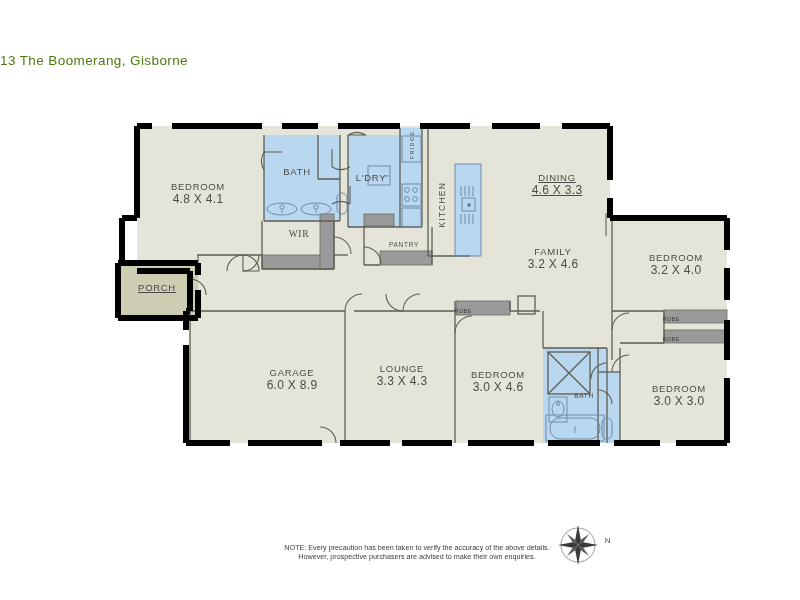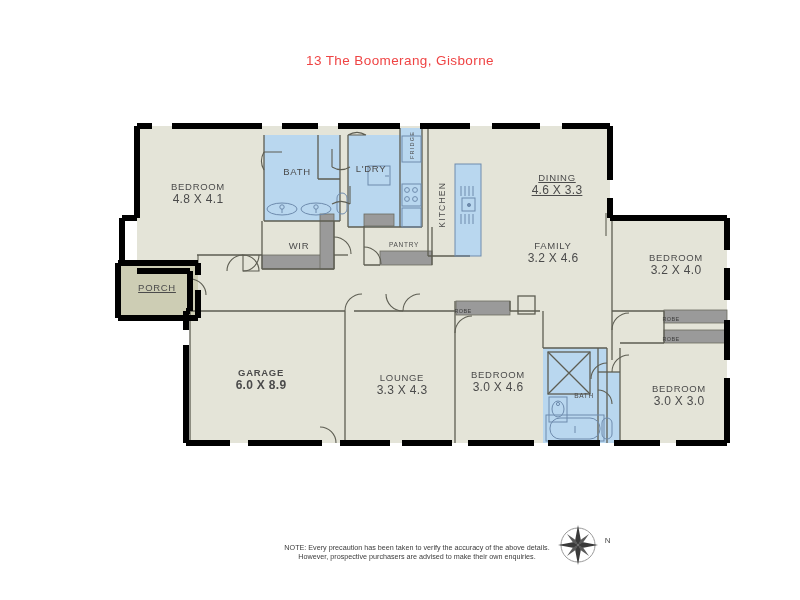--- a/index.html
+++ b/index.html
@@ -2,22 +2,22 @@
 <html><head>
 <meta charset="utf-8">
 <style>
   html,body{margin:0;padding:0;}
   body{
     width:800px;height:600px;background:#ffffff;
     font-family:"Liberation Sans","DejaVu Sans",sans-serif;
     color:#3a3a3a;overflow:hidden;position:relative;
   }
   #plan-title{
-    position:absolute;top:53px;left:0;width:800px;text-align:center;
-    font-size:13.5px;letter-spacing:.4px;color:#ef4444;
+    position:absolute;top:53px;left:0;width:800px;text-align:left;
+    font-size:13.5px;letter-spacing:.4px;color:#4d7c0f;
   }
   #floorplan-canvas{position:absolute;left:0;top:0;width:800px;height:600px;}
   #footer-note{
     position:absolute;left:0;top:543px;width:800px;text-align:center;
     font-size:7.2px;line-height:9.4px;color:#3b3b3b;margin-left:17px;
   }
   #footer-note div{white-space:nowrap;}
   .room-label{
     position:absolute;text-align:center;pointer-events:none;
     font-size:9.5px;color:#4b4b4b;letter-spacing:.7px;line-height:12px;
@@ -262,28 +262,28 @@
       <path d="M11,11 L2.5,5 L0,0 L5,2.5 Z"></path>
     </g>
   </g>
 </svg>
 
 <div class="tiny-label" style="left:598px;top:536px;width:20px;font-size:8px;">N</div>
 
 <div id="room-label-layer">
     <div class="room-label" style="left: 153px; top: 181px; width: 90px;"><span>BEDROOM</span><span class="dim">4.8 X 4.1</span></div>
     <div class="room-label" style="left: 277px; top: 166px; width: 40px;"><span>BATH</span></div>
-    <div class="room-label" style="left: 279px; top: 240px; width: 40px;"><span>WIR</span></div>
-    <div class="room-label" style="left: 351px; top: 163px; width: 40px;"><span>L'DRY</span></div>
+    <div class="room-label" style="left: 279px; top: 228px; width: 40px; font-family: Liberation Serif, serif;"><span>WIR</span></div>
+    <div class="room-label" style="left: 351px; top: 172px; width: 40px;"><span>L'DRY</span></div>
     <div class="room-label" style="left: 384px; top: 239px; width: 40px; font-size: 6.5px;"><span>PANTRY</span></div>
     <div class="room-label" style="left: 513px; top: 172px; width: 88px; text-decoration: underline;"><span>DINING</span><span class="dim">4.6 X 3.3</span></div>
-    <div class="room-label" style="left: 509px; top: 240px; width: 88px;"><span>FAMILY</span><span class="dim">3.2 X 4.6</span></div>
+    <div class="room-label" style="left: 509px; top: 246px; width: 88px;"><span>FAMILY</span><span class="dim">3.2 X 4.6</span></div>
     <div class="room-label" style="left: 127px; top: 282px; width: 60px; text-decoration: underline;"><span>PORCH</span></div>
-    <div class="room-label" style="left: 216px; top: 367px; width: 90px; font-weight: bold;"><span>GARAGE</span><span class="dim">6.0 X 8.9</span></div>
-    <div class="room-label" style="left: 358px; top: 372px; width: 88px;"><span>LOUNGE</span><span class="dim">3.3 X 4.3</span></div>
+    <div class="room-label" style="left: 247px; top: 367px; width: 90px;"><span>GARAGE</span><span class="dim">6.0 X 8.9</span></div>
+    <div class="room-label" style="left: 358px; top: 363px; width: 88px;"><span>LOUNGE</span><span class="dim">3.3 X 4.3</span></div>
     <div class="room-label" style="left: 454px; top: 369px; width: 88px;"><span>BEDROOM</span><span class="dim">3.0 X 4.6</span></div>
     <div class="room-label" style="left: 566px; top: 390px; width: 36px; font-size: 6.5px;"><span>BATH</span></div>
     <div class="room-label" style="left: 632px; top: 252px; width: 88px;"><span>BEDROOM</span><span class="dim">3.2 X 4.0</span></div>
     <div class="room-label" style="left: 635px; top: 383px; width: 88px;"><span>BEDROOM</span><span class="dim">3.0 X 3.0</span></div>
   </div>
 
 <div id="joinery-label-layer">
     <div class="robe-label" style="left: 443px; top: 308px; width: 40px;">ROBE</div>
     <div class="robe-label" style="left: 651px; top: 316px; width: 40px;">ROBE</div>
     <div class="robe-label" style="left: 651px; top: 336px; width: 40px;">ROBE</div>

